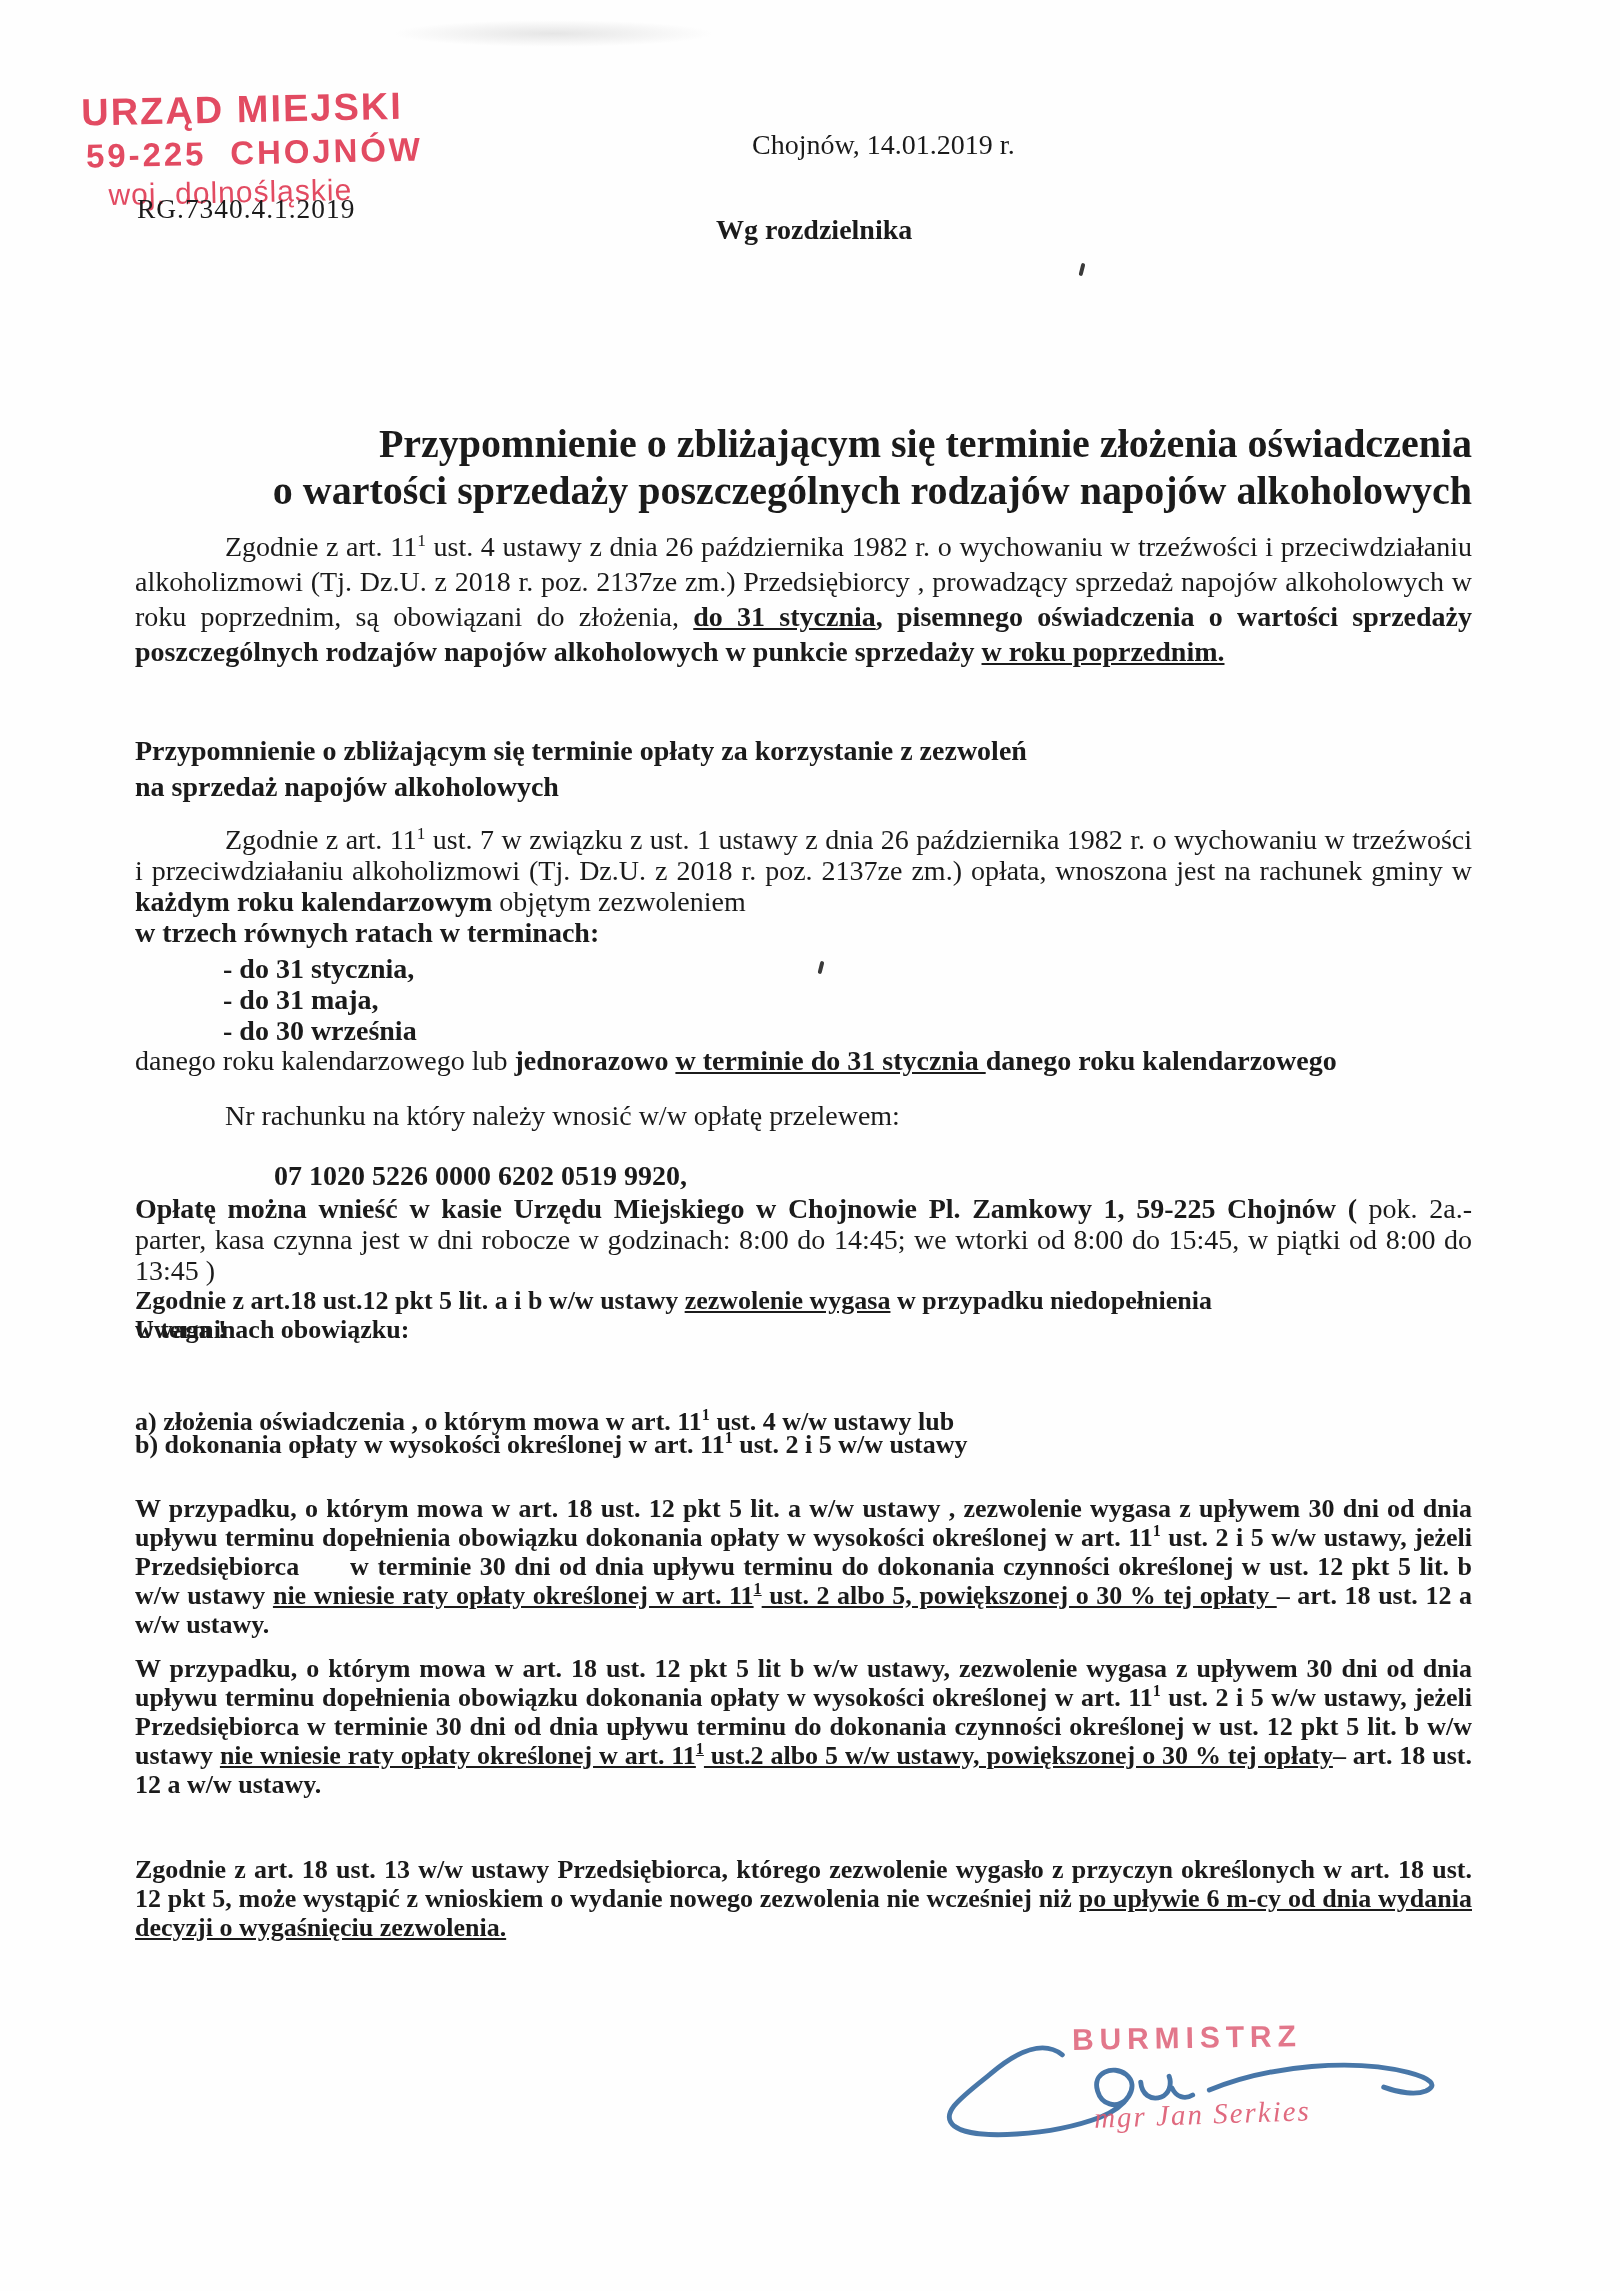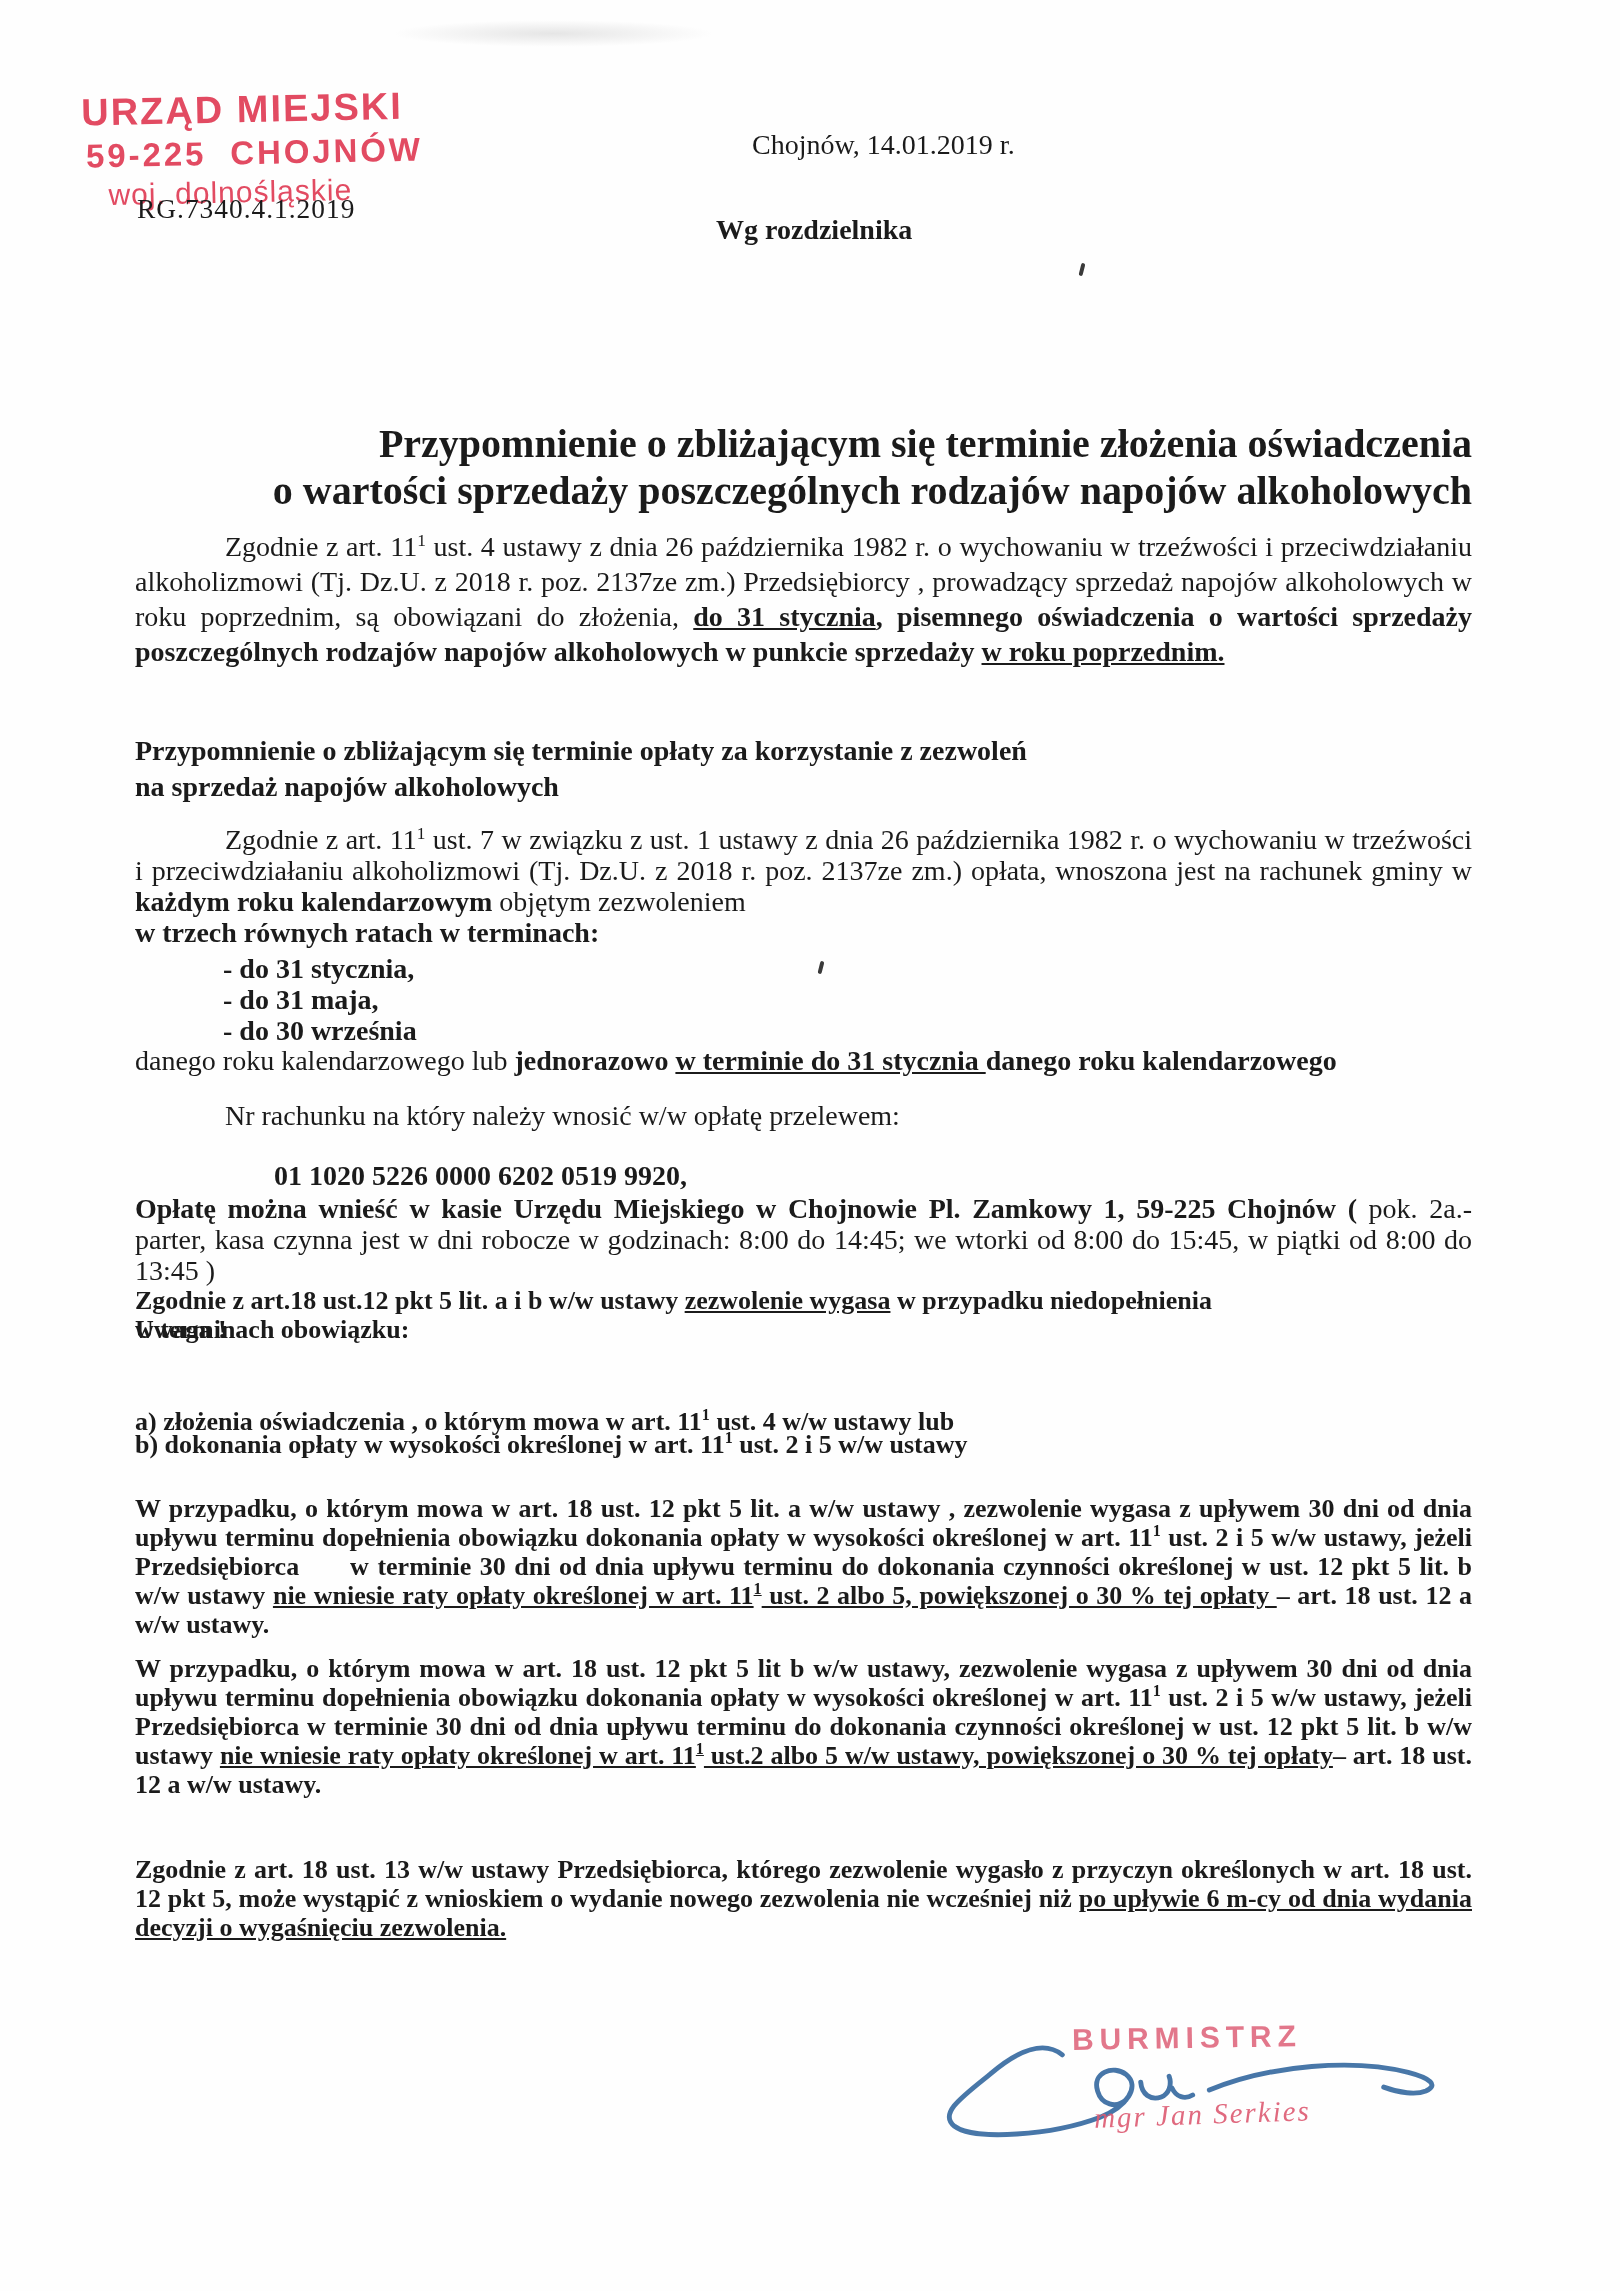--- a/index.html
+++ b/index.html
@@ -94,21 +94,21 @@
     <div>- do 31 maja,</div>
     <div>- do 30 września</div>
   </div>
 
   <div class="abs tick" style="left:819px;top:961px;"></div>
 
   <div class="abs col p afterlist"><span>danego roku kalendarzowego lub </span><span class="b">jednorazowo </span><span class="b u">w terminie do 31 stycznia </span><span class="b">danego roku kalendarzowego</span></div>
 
   <div class="abs col p indent acct-intro">Nr rachunku na który należy wnosić w/w opłatę przelewem:</div>
 
-  <div class="abs col acct-num">01 1020 5226 0000 6202 0519 9920,</div>
+  <div class="abs col acct-num">07 1020 5226 0000 6202 0519 9920,</div>
 
   <div class="abs col p cash"><span class="b">Opłatę można wnieść w kasie Urzędu Miejskiego w Chojnowie Pl. Zamkowy 1, 59-225 Chojnów (</span><span> pok. 2a.- parter, kasa czynna jest w dni robocze w godzinach: 8:00 do 14:45; we wtorki od 8:00 do 15:45, w piątki od 8:00 do 13:45 )</span></div>
 
   <div class="abs col notice-head">Uwaga !</div>
 
   <div class="abs col small bold notice-intro"><span>Zgodnie z art.18 ust.12 pkt 5 lit. a i b w/w ustawy </span><span class="u">zezwolenie wygasa</span><span> w przypadku niedopełnienia</span><br><span>w terminach obowiązku:</span></div>
 
   <div class="abs col small bold point-a"><span>a) złożenia oświadczenia , o którym mowa w art. 11</span><sup>1</sup><span> ust. 4 w/w ustawy lub</span></div>
 
   <div class="abs col small bold point-b"><span>b) dokonania opłaty w wysokości określonej w art. 11</span><sup>1</sup><span> ust. 2 i 5 w/w ustawy</span></div>

